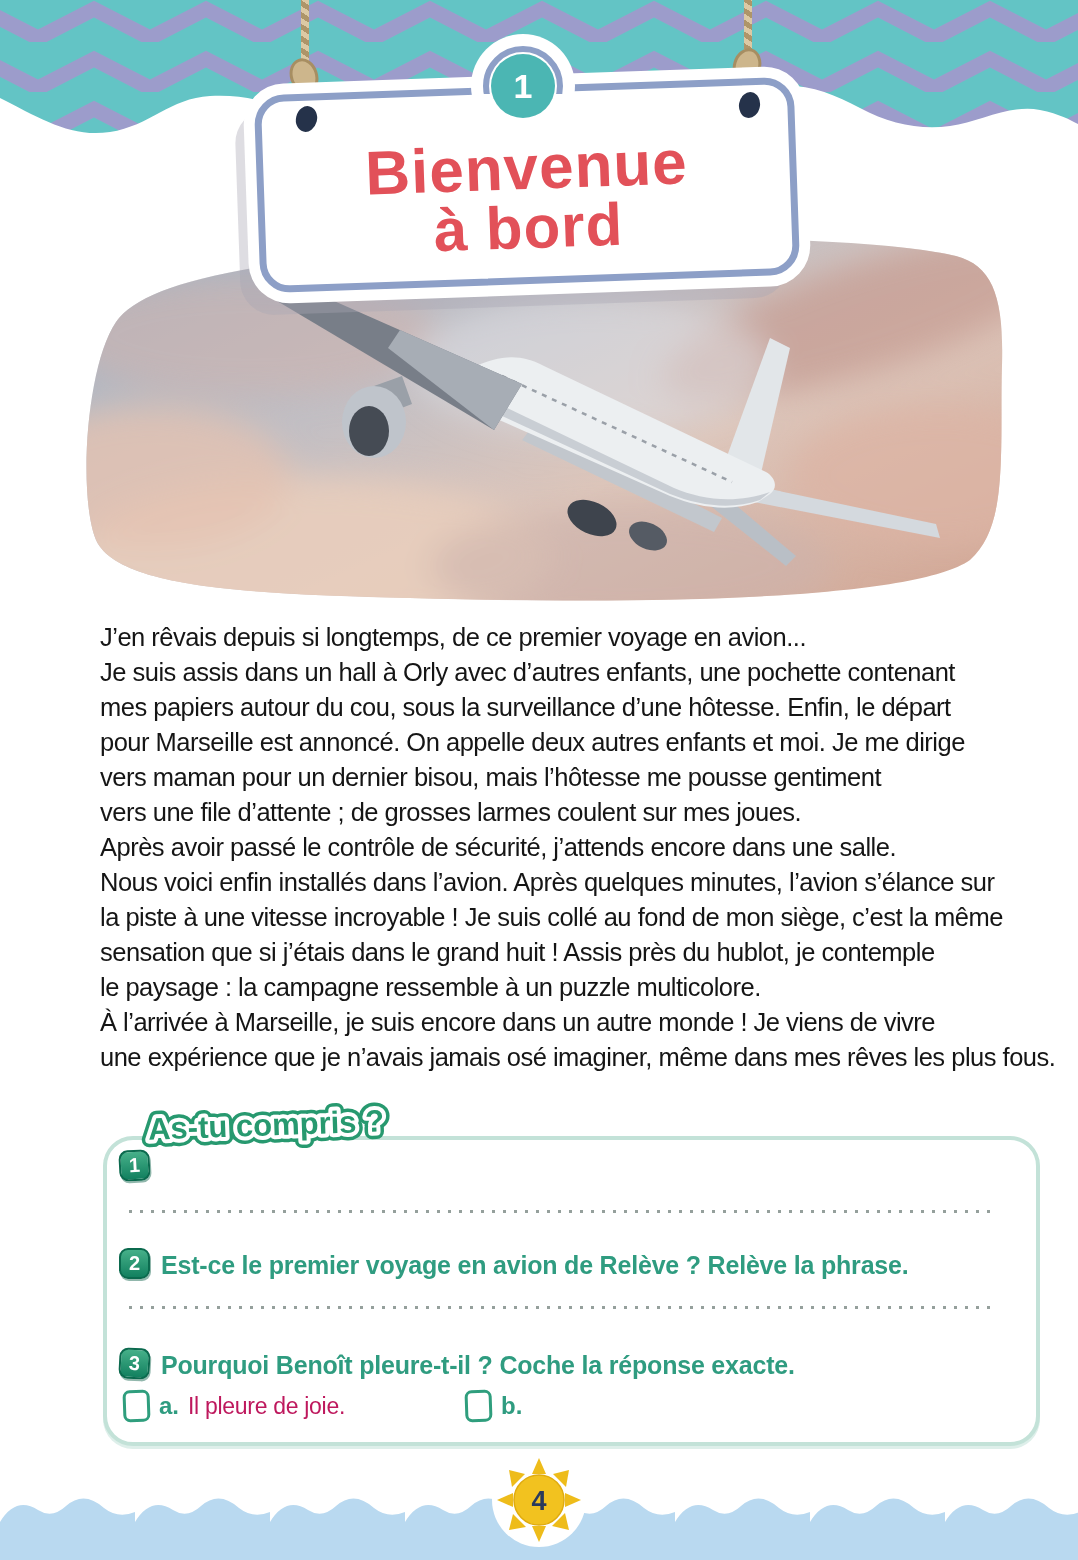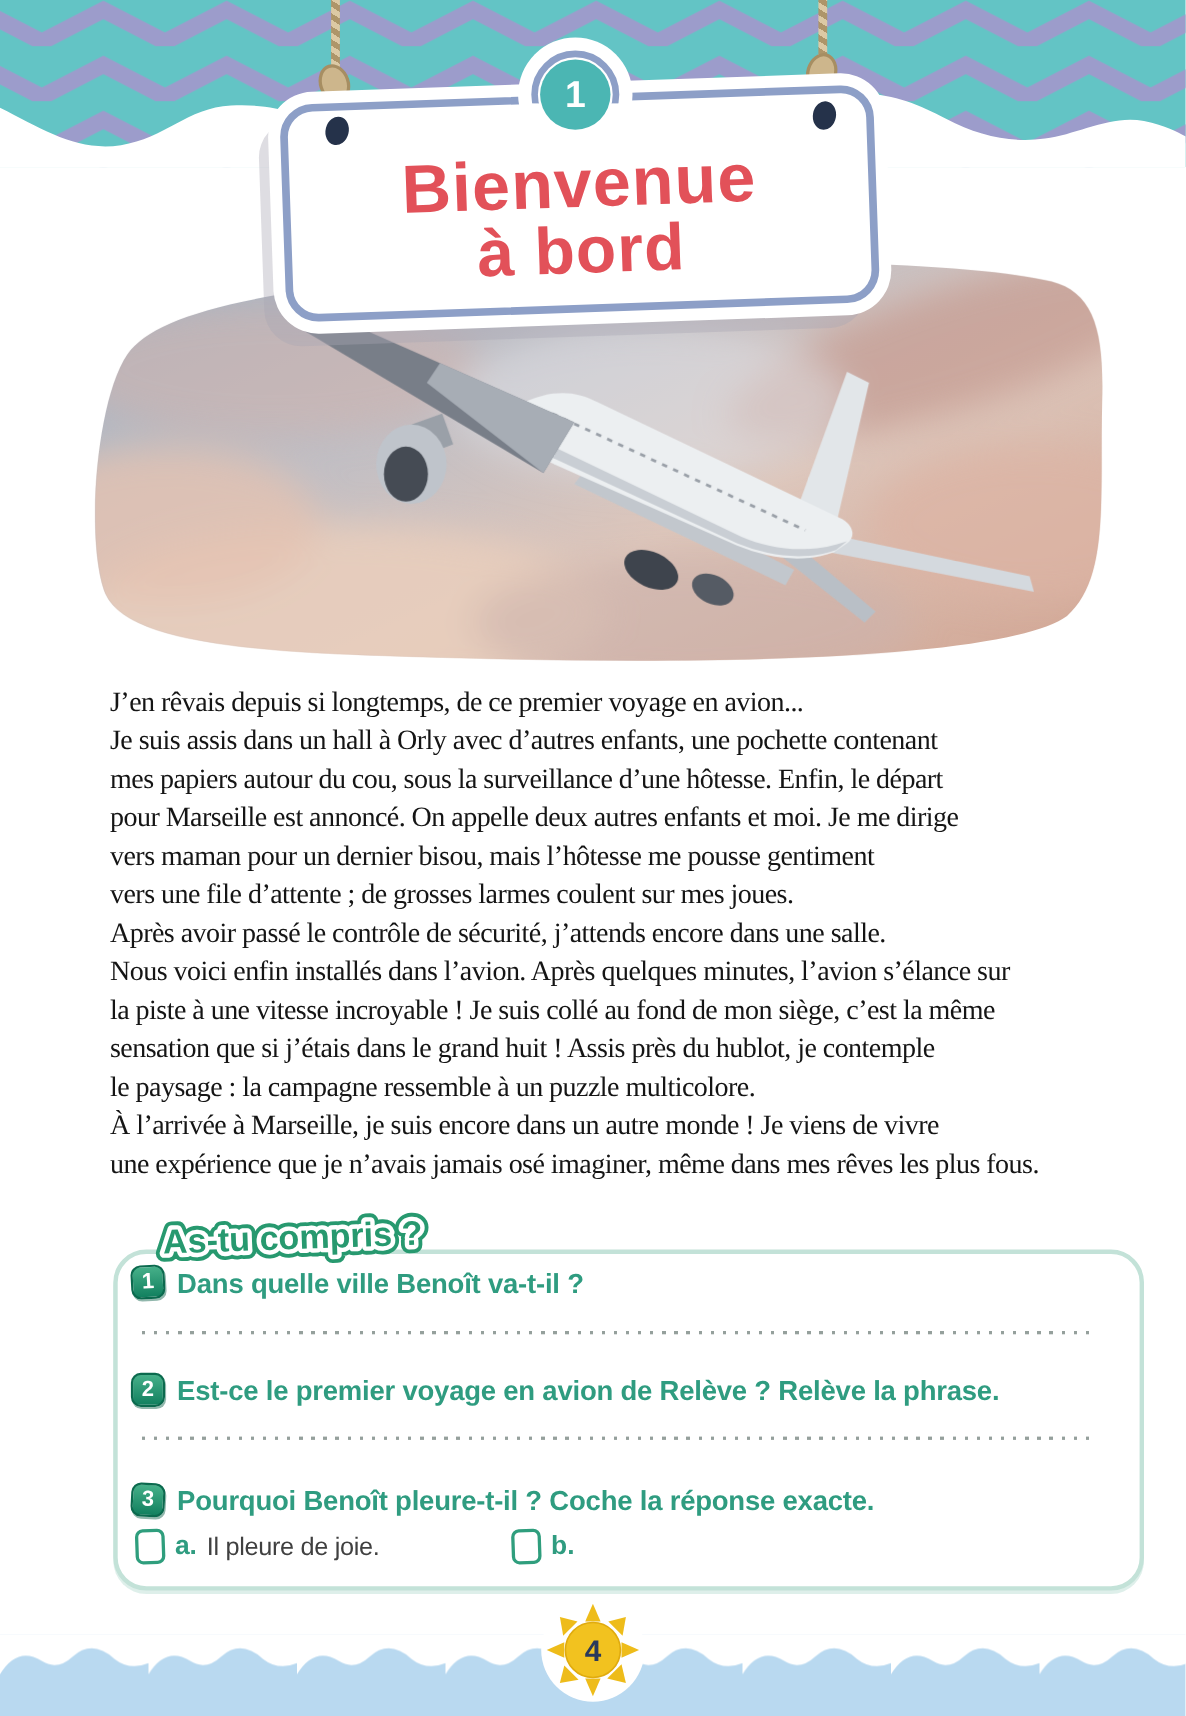--- a/index.html
+++ b/index.html
@@ -35,21 +35,21 @@
                border:6px solid #8d9fc7;box-sizing:border-box;background:#ffffff;}
   .badge .cover{position:absolute;left:8px;top:60px;width:88px;height:46px;background:#ffffff;}
   .badge .disc{position:absolute;left:20px;top:20px;width:64px;height:64px;border-radius:50%;background:#4bb6b3;
                display:flex;align-items:center;justify-content:center;color:#ffffff;font-size:34px;font-weight:bold;}
 
   
   .photo{position:absolute;left:70px;top:226px;z-index:2;}
 
   
   .story{position:absolute;left:100px;top:620px;width:965px;
-         font-family:Liberation Serif, serif;font-size:25.5px;line-height:35px;
+         font-family:Liberation Sans, sans-serif;font-size:25.5px;line-height:35px;
          letter-spacing:-0.5px;color:#151515;white-space:pre-line;z-index:2;}
 
   
   .quiz-heading{position:absolute;left:140px;top:1094px;z-index:3;}
 
   .quiz-box{position:absolute;left:103px;top:1136px;width:937px;height:310px;background:#ffffff;
             border:4px solid #c3e2d8;border-radius:30px;box-sizing:border-box;z-index:2;
             box-shadow:0 3px 0 rgba(195,226,216,0.55);}
   .q-row{position:absolute;left:12px;display:flex;align-items:flex-start;gap:11px;}
   .q-row.q1{top:10px;}
@@ -66,21 +66,21 @@
   .dotline{position:absolute;left:22px;width:868px;height:3px;
            background:repeating-linear-gradient(90deg,#95a09c 0 3px,transparent 3px 11px);}
   .dotline.d1{top:70px;}
   .dotline.d2{top:166px;}
   .option{position:absolute;top:250px;display:flex;align-items:center;gap:9px;}
   .option.a{left:16px;}
   .option.b{left:358px;}
   .checkbox{width:21px;height:26px;border:3px solid #2f9e7d;border-radius:7px;background:#ffffff;
             box-sizing:content-box;transform:rotate(-2deg);}
   .opt-label{color:#2f9c80;font-weight:bold;font-size:24px;}
-  .opt-text{color:#404040;font-size:23px;letter-spacing:-0.3px;}
+  .opt-text{color:#be185d;font-size:23px;letter-spacing:-0.3px;}
 
   
   .waves{position:absolute;left:0;top:1486px;z-index:2;}
   .sun-wrap{position:absolute;left:492px;top:1453px;width:94px;height:94px;border-radius:50%;
             background:#ffffff;z-index:4;}
 </style>
 </head>
 <body>
 
 <div class="page">
@@ -188,21 +188,20 @@
       <text x="8" y="40" fill="#27996f" stroke="#27996f" stroke-width="15" stroke-linejoin="round">As-tu compris ?</text>
       <text x="8" y="40" fill="#ffffff" stroke="#ffffff" stroke-width="8" stroke-linejoin="round">As-tu compris ?</text>
       <text x="8" y="40" fill="#27996f">As-tu compris ?</text>
     </g>
   </svg>
 
   <div class="quiz-box">
 
     <div class="q-row q1">
       <div class="q-badge">1</div>
-      <div class="q-text">Dans quelle ville Benoît va-t-il ?</div>
     </div>
     <div class="dotline d1"></div>
 
     <div class="q-row q2">
       <div class="q-badge">2</div>
       <div class="q-text">Est-ce le premier voyage en avion de Relève ? Relève la phrase.</div>
     </div>
     <div class="dotline d2"></div>
 
     <div class="q-row q3">

